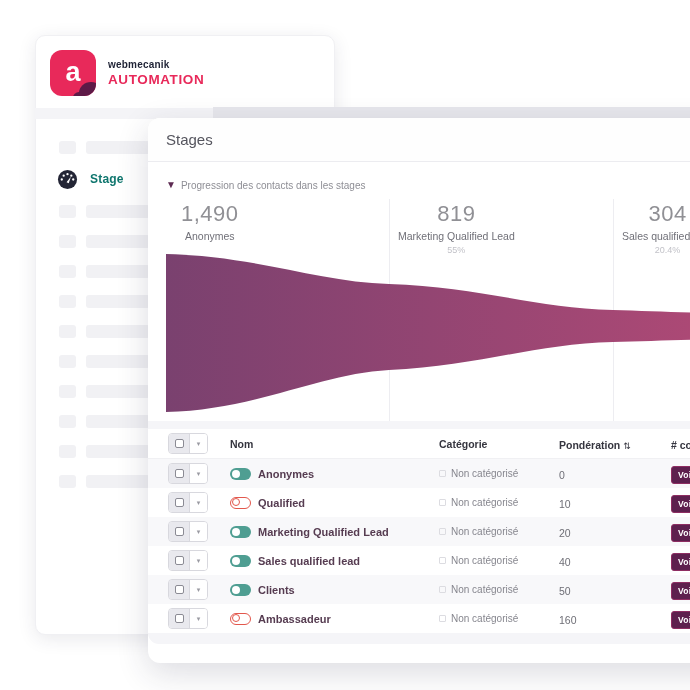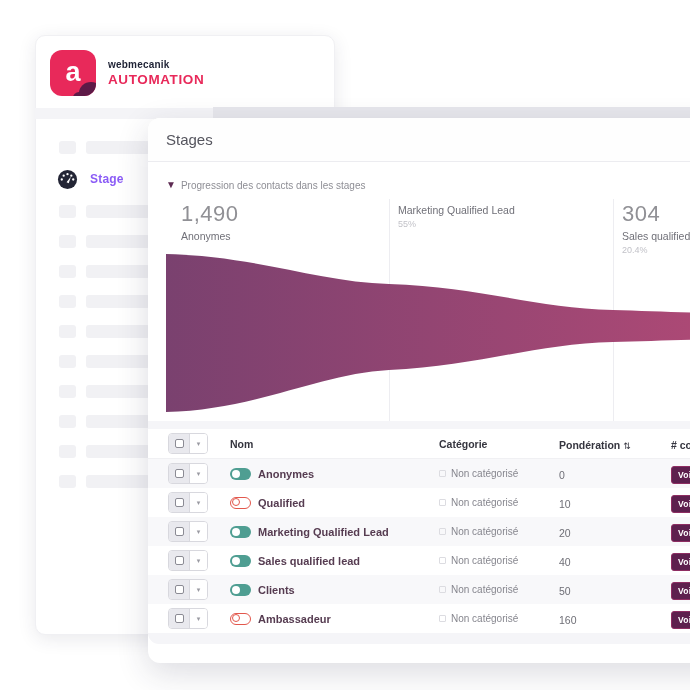--- a/index.html
+++ b/index.html
@@ -23,35 +23,35 @@
 
   .top-strip { position:absolute; left:35px; top:108px; width:655px; height:11px; background:#f4f4f7; }
   .top-strip-dark { position:absolute; left:213px; top:107px; width:477px; height:13px; background:#e7e7ec; }
 
   .side-list { position:absolute; left:0; top:96px; width:100%; }
   .skel-row { display:flex; align-items:center; gap:10px; height:30px; padding-left:23px; }
   .skel-sq { width:17px; height:13px; border-radius:3px; background:#f1f1f4; }
   .skel-bar { width:64px; height:13px; border-radius:3px; background:#f1f1f4; }
   .active-row { display:flex; align-items:center; gap:12px; height:34px; padding-left:21px; }
   .gauge-icon { width:21px; height:21px; flex:0 0 auto; }
-  .active-label { font-size:12px; font-weight:700; color:#8b5cf6; letter-spacing:.2px; }
+  .active-label { font-size:12px; font-weight:700; color:#0f766e; letter-spacing:.2px; }
 
   
   .stages-panel { position:absolute; left:148px; top:118px; width:622px; height:545px;
     background:#fff; border-radius:12px; box-shadow:0 10px 32px rgba(40,40,70,.16); }
   .panel-titlebar { height:44px; line-height:44px; padding-left:18px;
     border-bottom:1px solid #ececf0; border-radius:12px 12px 0 0; background:#fefefe; }
   .panel-title { font-size:15px; color:#55555e; }
   .filter-row { display:flex; align-items:center; gap:5px; padding:13px 18px 0 18px; height:33px; }
   .filter-icon { color:#5d2b52; font-size:10px; line-height:1; }
   .filter-label { font-size:10px; color:#8e8e95; }
 
   .chart-region { position:relative; margin-left:18px; height:226px; }
   .vdivider { position:absolute; top:4px; bottom:0; width:1px; background:#ededf1; }
-  .stage-label { position:absolute; top:6px; }
+  .stage-label { position:absolute; top:6px;text-align:center; }
   .stage-count { font-size:22px; font-weight:400; color:#909095; letter-spacing:.5px; }
   .stage-name { font-size:10.5px; color:#707078; margin-top:3px; }
   .stage-pct { font-size:9px; color:#c2c2c8; margin-top:3px; }
   .funnel-svg { position:absolute; left:0; top:57px; }
 
   .section-strip { height:8px; background:#f5f5f8; }
 
   .tbl { width:100%; }
   .tbl-row { display:flex; align-items:center; height:29px; padding-left:20px; }
   .tbl-header { height:30px; border-bottom:1px solid #f0f0f3; }
@@ -201,20 +201,21 @@
                L604,85 C562,86.5 498,88.5 447,90 C368,92 312,114 223,118 C152,122 90,158 0,160 Z" fill="url(#funnelGrad)"></path>
     </svg>
 
   <div class="stage-label" style="left: 15px;">
     <div class="stage-count">1,490</div>
     <div class="stage-name">Anonymes</div>
     <div class="stage-pct"></div>
   </div>
 
   <div class="stage-label" style="left: 232px;">
+    <div class="stage-count">819</div>
     <div class="stage-name">Marketing Qualified Lead</div>
     <div class="stage-pct">55%</div>
   </div>
 
   <div class="stage-label" style="left: 456px;">
     <div class="stage-count">304</div>
     <div class="stage-name">Sales qualified lead</div>
     <div class="stage-pct">20.4%</div>
   </div>
 </div>

